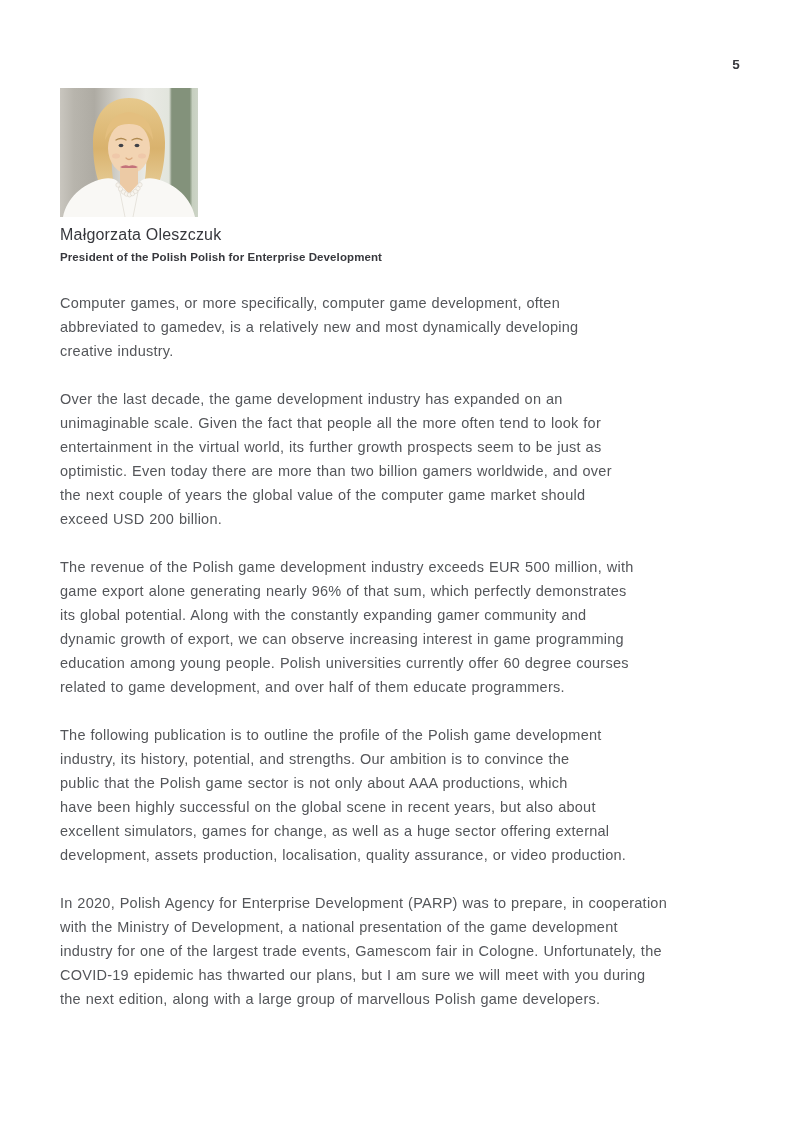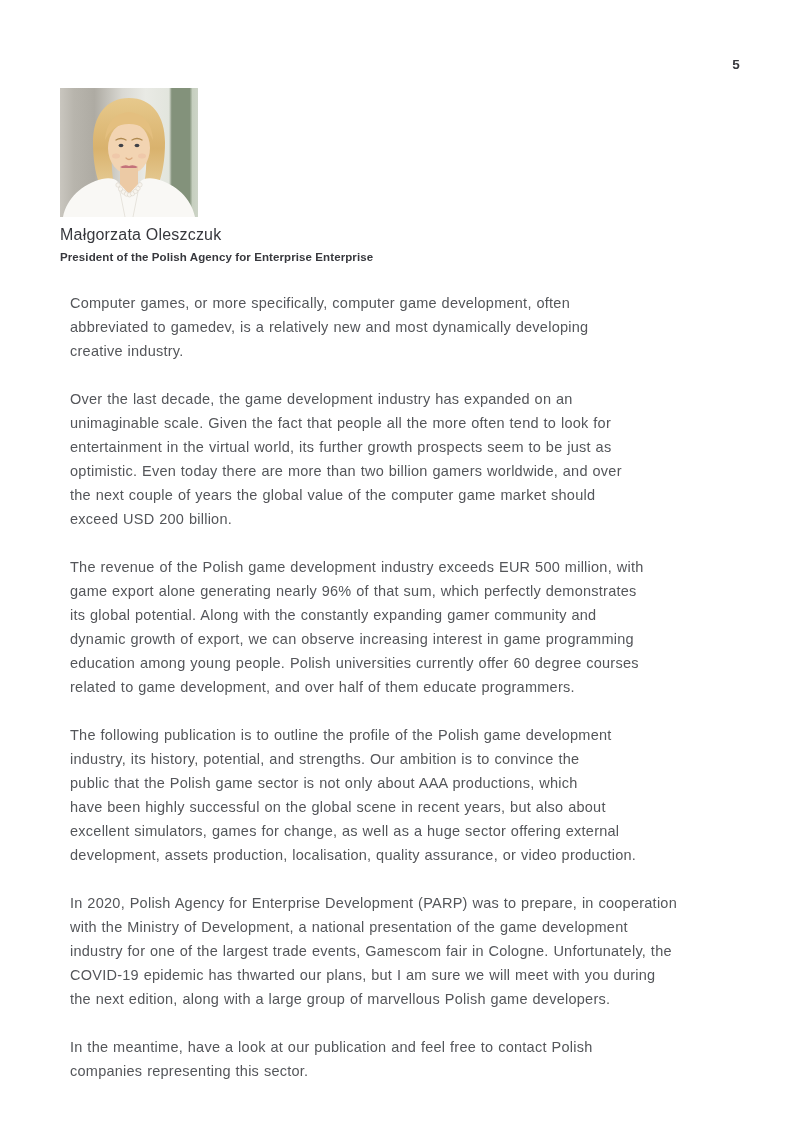--- a/index.html
+++ b/index.html
@@ -53,21 +53,21 @@
     position: absolute;
     left: 60px;
     top: 291px;
     width: 692px;
     font-size: 14.5px;
     line-height: 24px;
     letter-spacing: 0.25px;
     word-spacing: 0.5px;
     color: var(--body-text, #54565a);
   }
-  .body-text p { margin: 0 0 24px 10px; }
+  .body-text p { margin: 0 0 24px 0; }
 </style>
 </head>
 <body>
 
 <div class="page">
 
   <div class="page-number">5</div>
 
   <div class="portrait">
     <svg viewBox="0 0 138 129" xmlns="http://www.w3.org/2000/svg">
@@ -113,24 +113,23 @@
         <circle cx="69.5" cy="106.8" r="2.2"></circle>
         <circle cx="72.5" cy="105.6" r="2.2"></circle>
         <circle cx="75.5" cy="103.4" r="2.2"></circle>
         <circle cx="78" cy="100.4" r="2.2"></circle>
         <circle cx="80" cy="96.8" r="2.2"></circle>
       </g>
     </svg>
   </div>
 
   <h1 class="author-name">Małgorzata Oleszczuk</h1>
-  <h2 class="author-title">President of the Polish Agency for Enterprise Enterprise</h2>
+  <h2 class="author-title">President of the Polish Polish for Enterprise Development</h2>
 
   <div class="body-text">
     <p>Computer games, or more specifically, computer game development, often<br>abbreviated to gamedev, is a relatively new and most dynamically developing<br>creative industry.</p>
     <p>Over the last decade, the game development industry has expanded on an<br>unimaginable scale. Given the fact that people all the more often tend to look for<br>entertainment in the virtual world, its further growth prospects seem to be just as<br>optimistic. Even today there are more than two billion gamers worldwide, and over<br>the next couple of years the global value of the computer game market should<br>exceed USD 200 billion.</p>
     <p>The revenue of the Polish game development industry exceeds EUR 500 million, with<br>game export alone generating nearly 96% of that sum, which perfectly demonstrates<br>its global potential. Along with the constantly expanding gamer community and<br>dynamic growth of export, we can observe increasing interest in game programming<br>education among young people. Polish universities currently offer 60 degree courses<br>related to game development, and over half of them educate programmers.</p>
     <p>The following publication is to outline the profile of the Polish game development<br>industry, its history, potential, and strengths. Our ambition is to convince the<br>public that the Polish game sector is not only about AAA productions, which<br>have been highly successful on the global scene in recent years, but also about<br>excellent simulators, games for change, as well as a huge sector offering external<br>development, assets production, localisation, quality assurance, or video production.</p>
     <p>In 2020, Polish Agency for Enterprise Development (PARP) was to prepare, in cooperation<br>with the Ministry of Development, a national presentation of the game development<br>industry for one of the largest trade events, Gamescom fair in Cologne. Unfortunately, the<br>COVID-19 epidemic has thwarted our plans, but I am sure we will meet with you during<br>the next edition, along with a large group of marvellous Polish game developers.</p>
-    <p>In the meantime, have a look at our publication and feel free to contact Polish<br>companies representing this sector.</p>
   </div>
 
 </div>
 
 </body></html>

